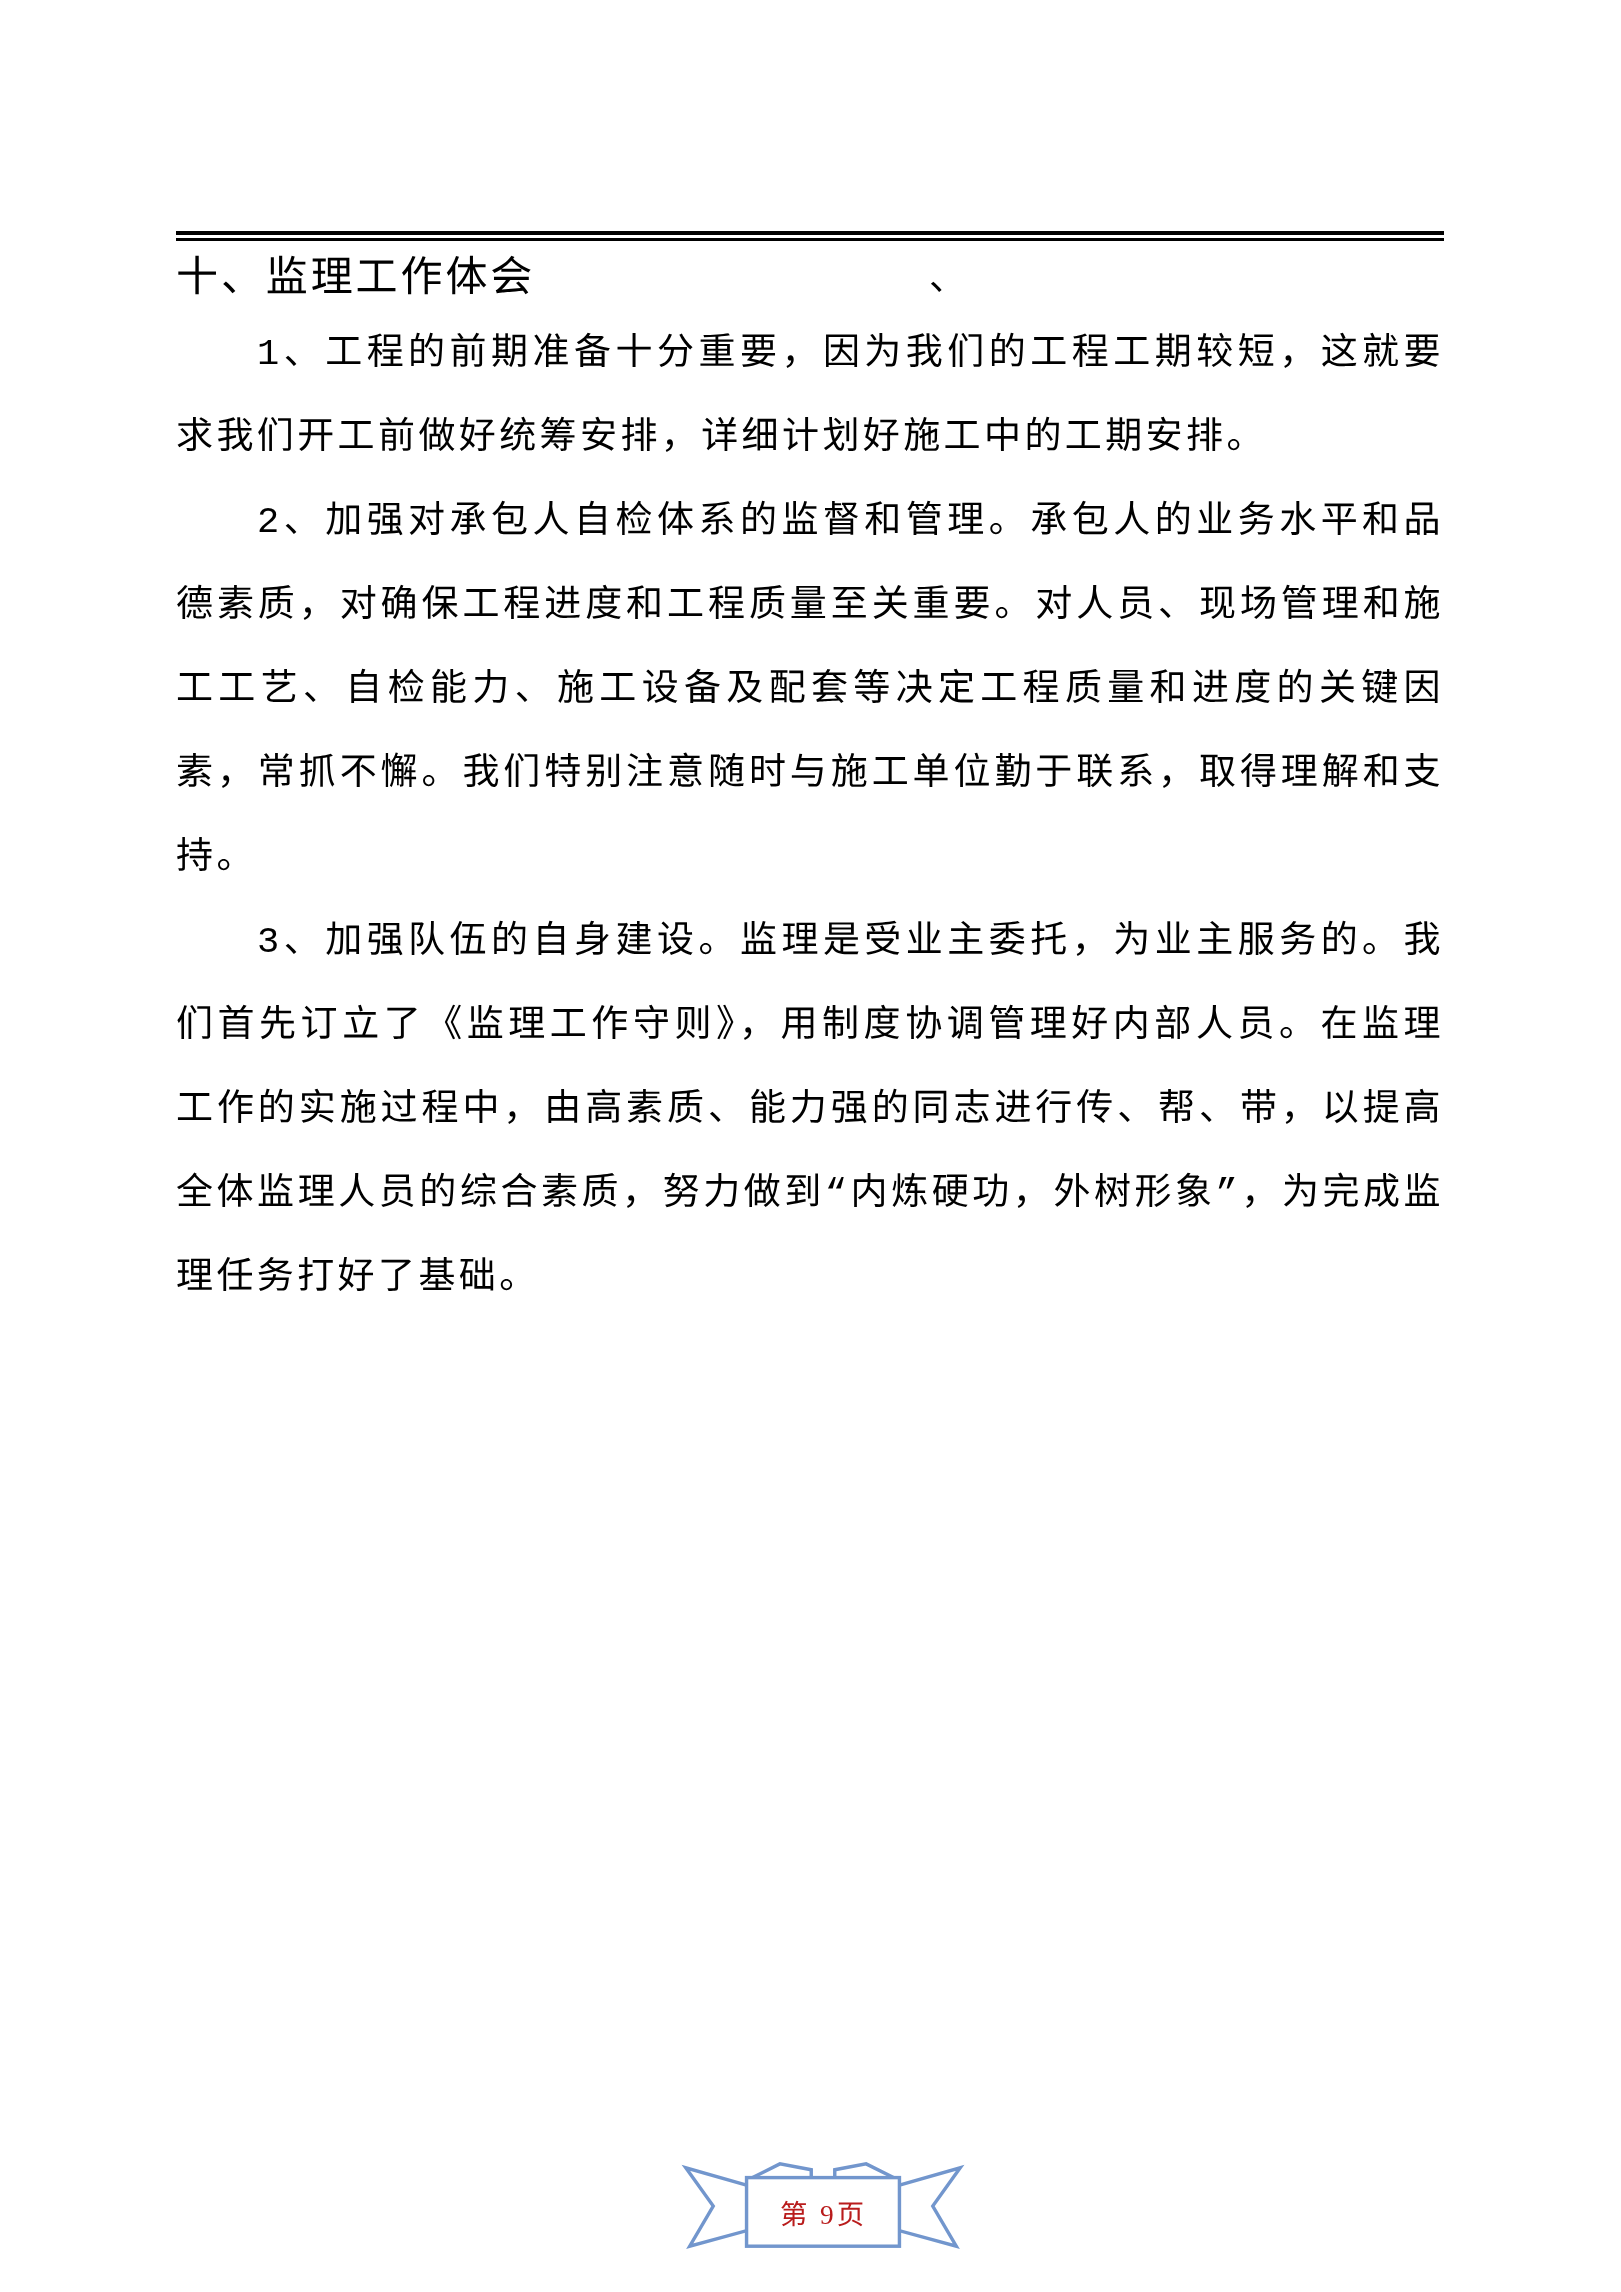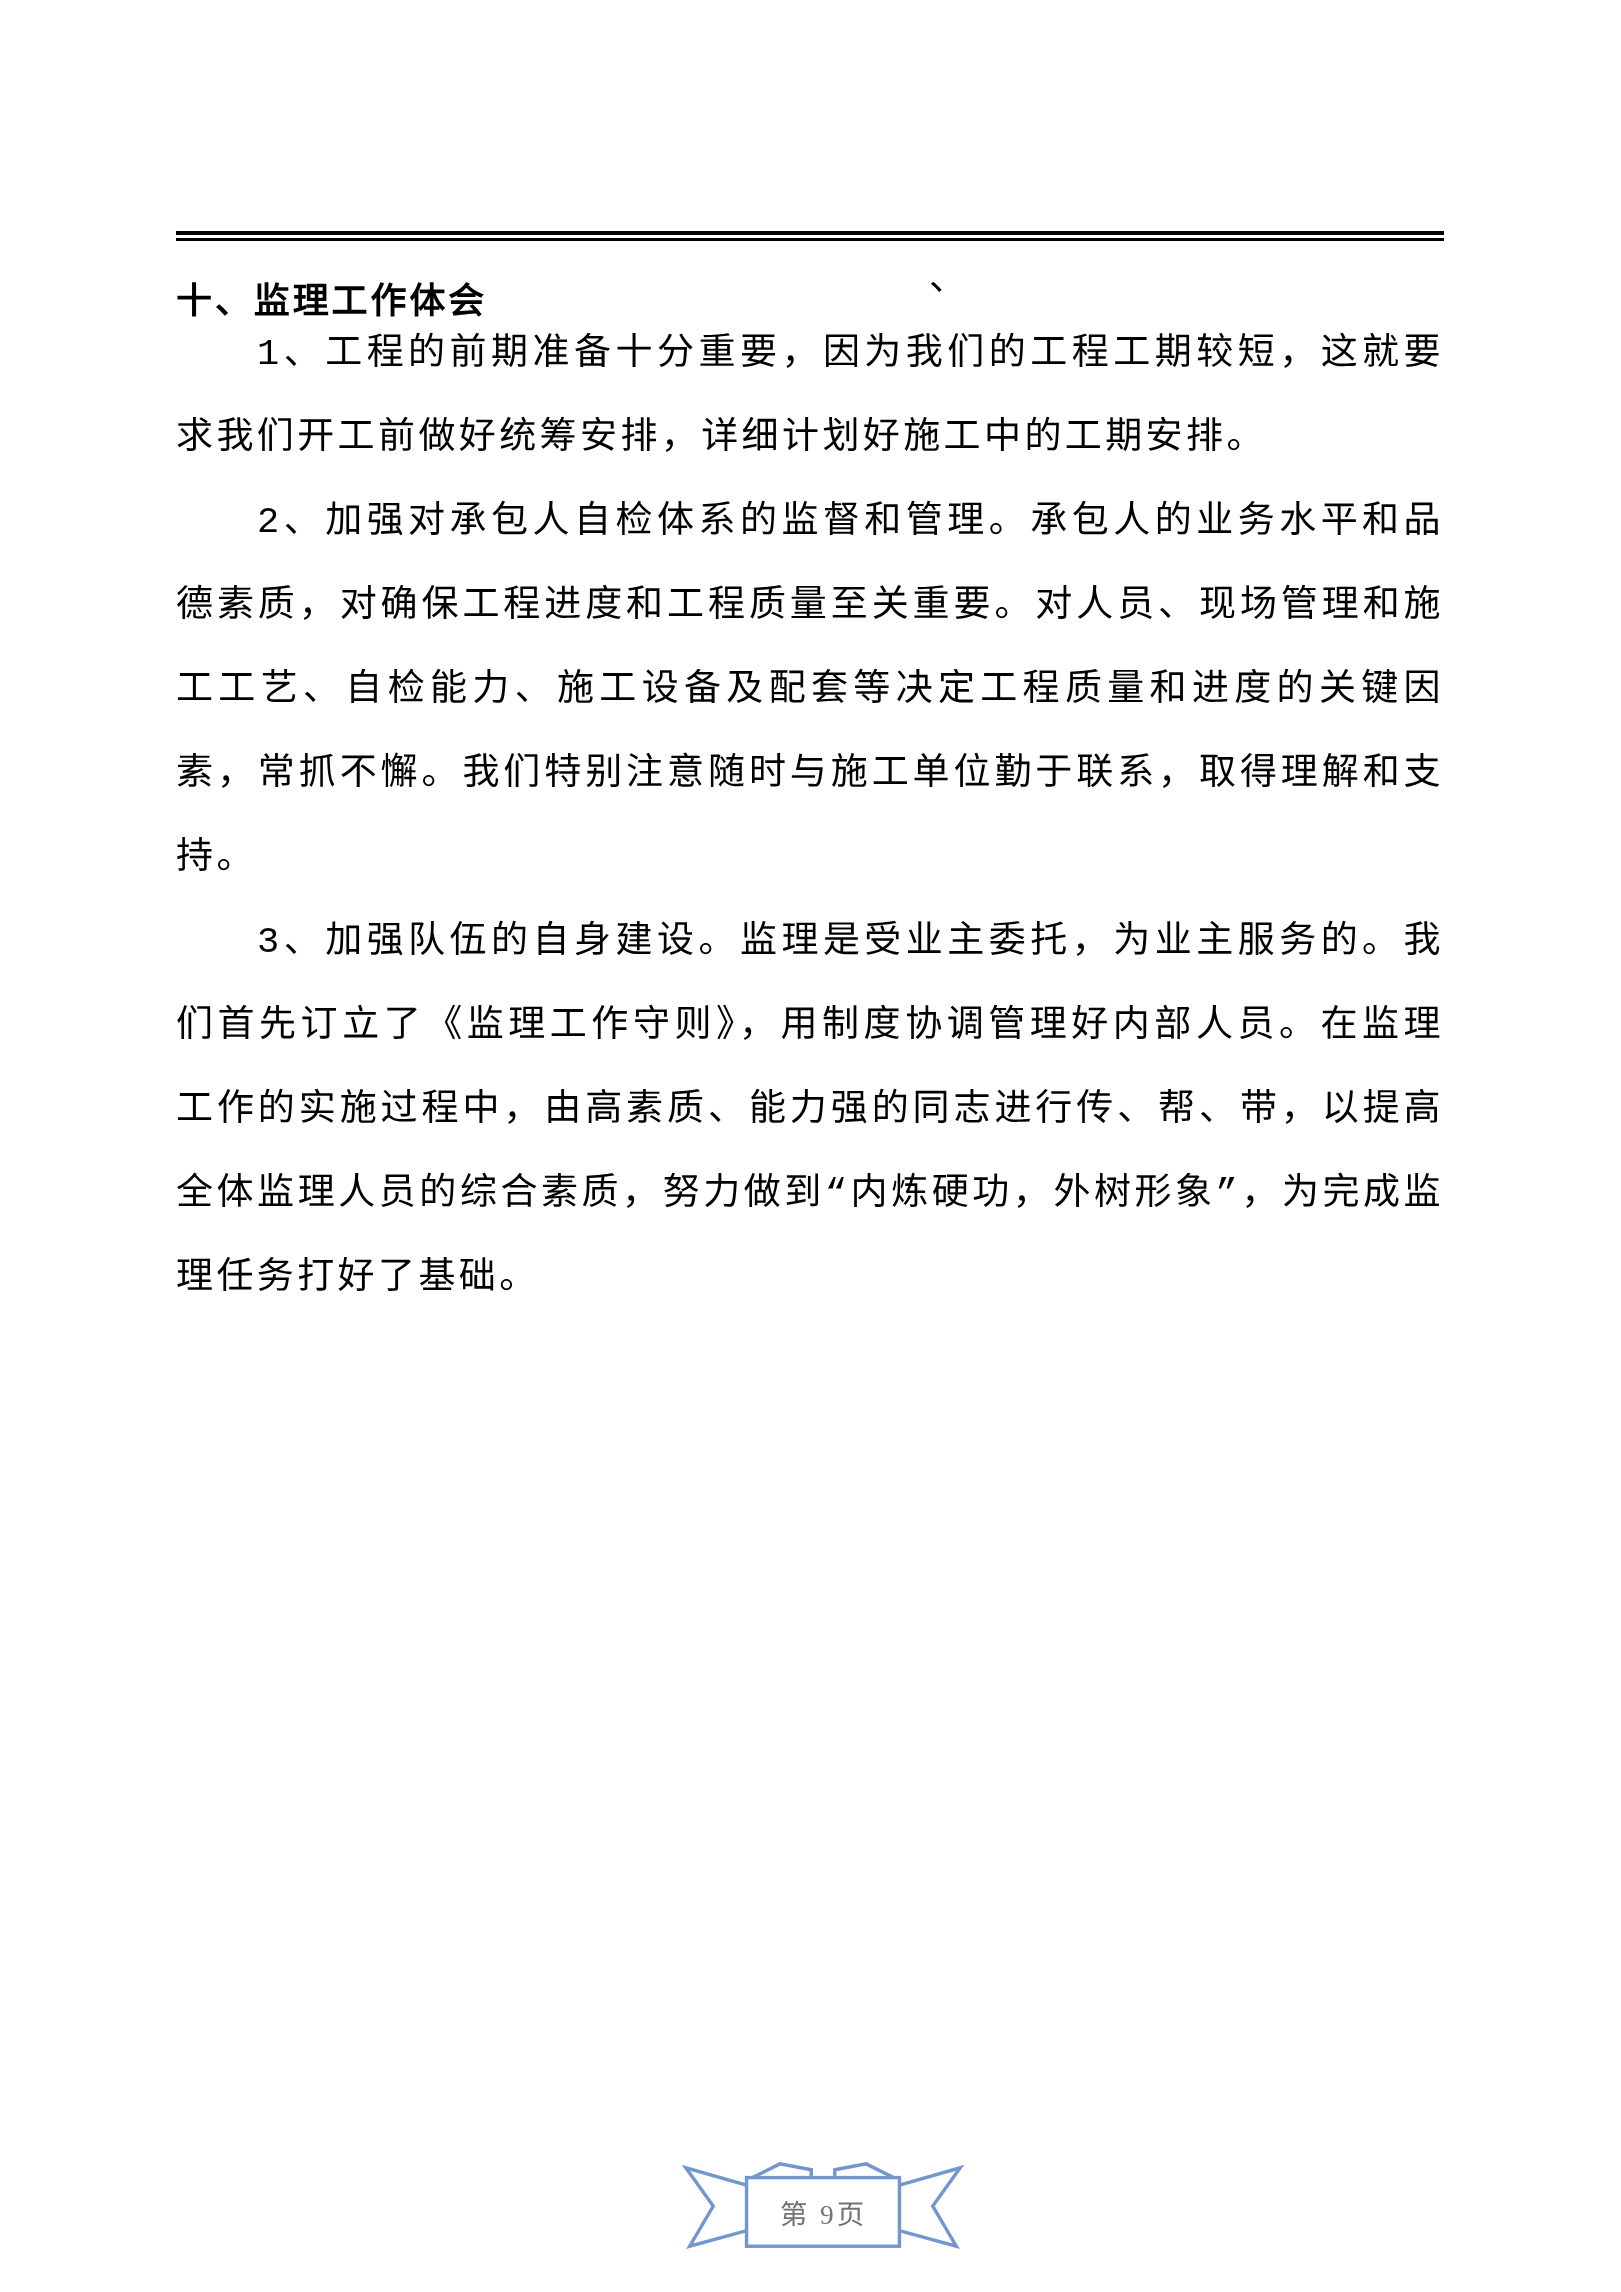--- a/index.html
+++ b/index.html
@@ -39,26 +39,25 @@
     background: #000;
   }
   .heading-line {
     position: absolute;
     top: 253px;
     left: 0;
     width: 100%;
     height: 49px;
   }
   .heading {
-    font-size: 36px;
-    font-weight: bold;
+    font-size: 42px;
+    font-weight: normal;
     letter-spacing: 2.9px;
     line-height: 49px;
     display: inline-block;
-    margin-top: 24px;
   }
   .stray-mark {
     position: absolute;
     left: 753px;
     top: 0;
     font-size: 37px;
     line-height: 49px;
   }
   .body-text {
     position: absolute;
@@ -94,21 +93,21 @@
     position: absolute;
     left: 71px;
     top: 21.6px;
     width: 153px;
     height: 69px;
     display: flex;
     align-items: center;
     justify-content: center;
     font-size: 27.4px;
     letter-spacing: 2.9px;
-    color: #737373;
+    color: #b91c1c;
     font-family: "Liberation Serif", "DejaVu Serif", serif;
   }
 </style>
 </head>
 <body>
 
 <div class="sheet">
 
   <div class="header-rule">
     <div class="rule-a"></div>

